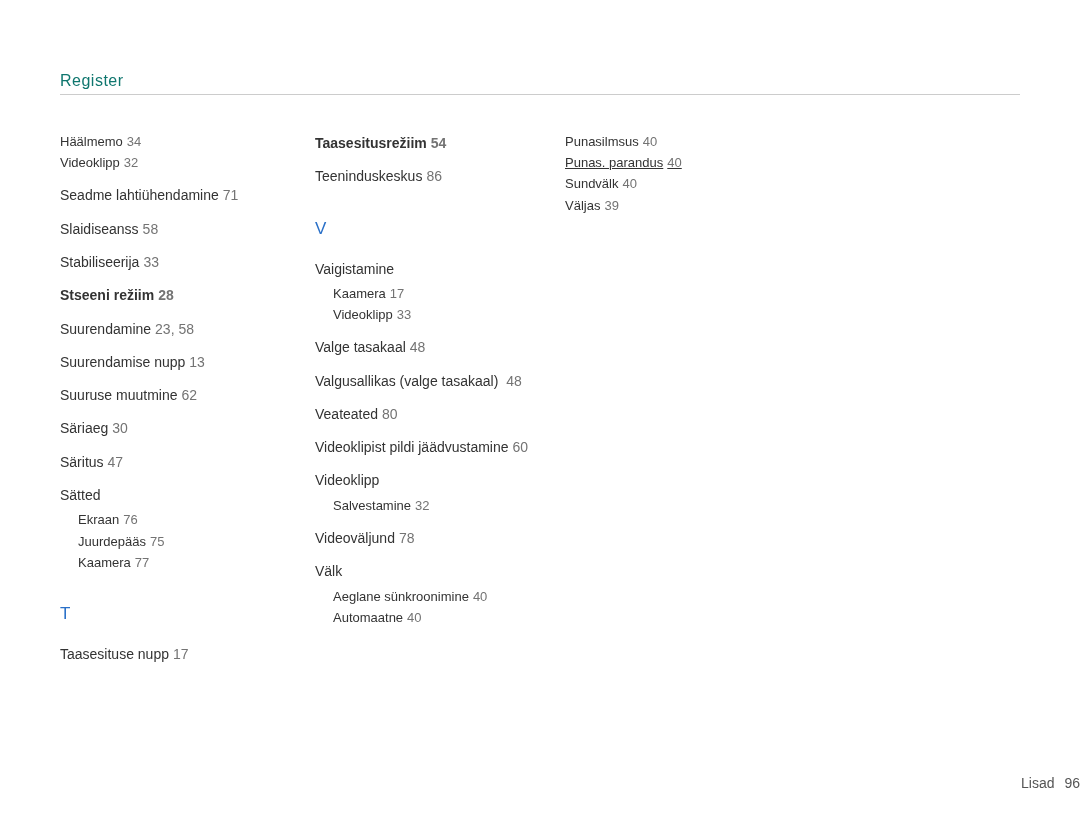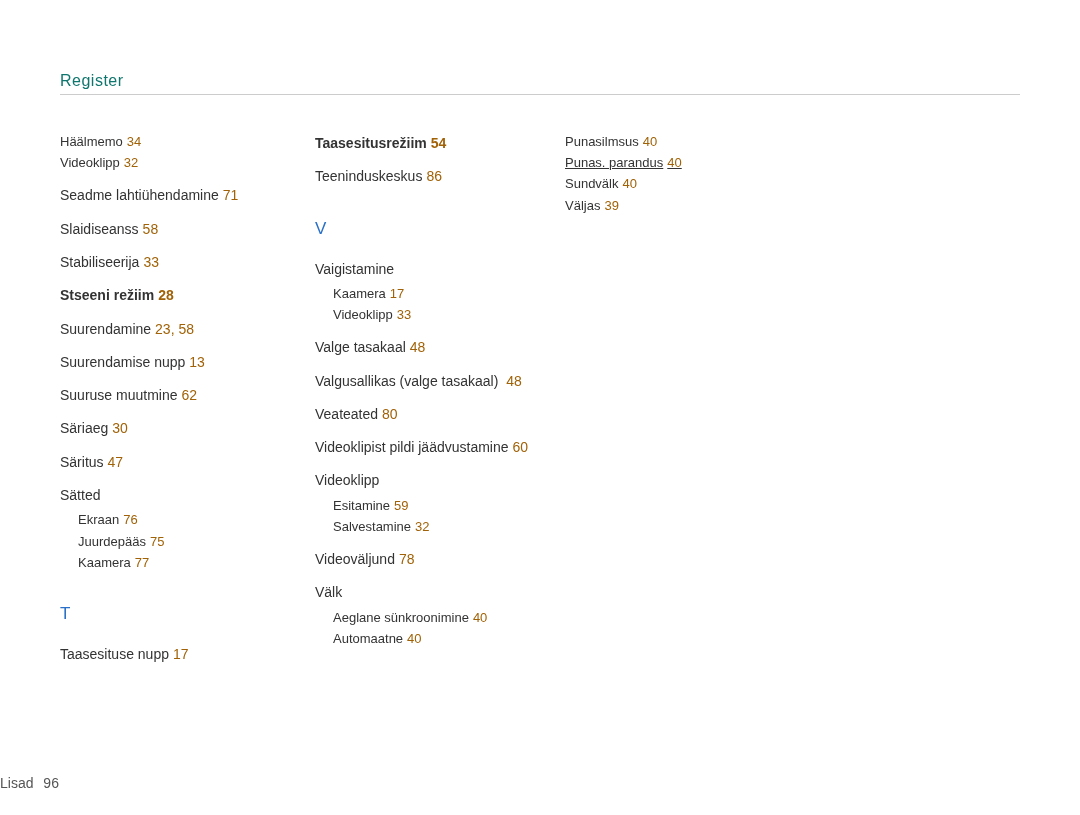--- a/index.html
+++ b/index.html
@@ -57,30 +57,30 @@
   .bold {
     font-weight: bold;
   }
   .section-letter {
     color: #2a70c8;
     font-size: 17px;
     margin-top: 32px;
     margin-bottom: 20px;
   }
   .page {
-    color: #a16207;
+    color: #737373;
     margin-left: 4px;
     margin-top: 10px;
   }
   .footer {
     position: absolute;
     left: 0;
     right: 0;
     bottom: 24px;
-    text-align: left;
+    text-align: right;
     font-size: 14px;
     color: #555555;
   }
 </style>
 </head>
 <body>
 
 <div class="header">
   <div class="header-title">Register</div>
   <div class="header-line"></div>
@@ -182,23 +182,20 @@
     <div class="entry">
       <span>Veateated</span><span class="page">80</span>
     </div>
     <div class="entry">
       <span>Videoklipist pildi jäädvustamine</span><span class="page">60</span>
     </div>
     <div class="entry">
       <span>Videoklipp</span>
       <div class="sub-list">
         <div class="sub-entry">
-          <span>Esitamine</span><span class="page">59</span>
-        </div>
-        <div class="sub-entry">
           <span>Salvestamine</span><span class="page">32</span>
         </div>
       </div>
     </div>
     <div class="entry">
       <span>Videoväljund</span><span class="page">78</span>
     </div>
     <div class="entry">
       <span>Välk</span>
       <div class="sub-list">

